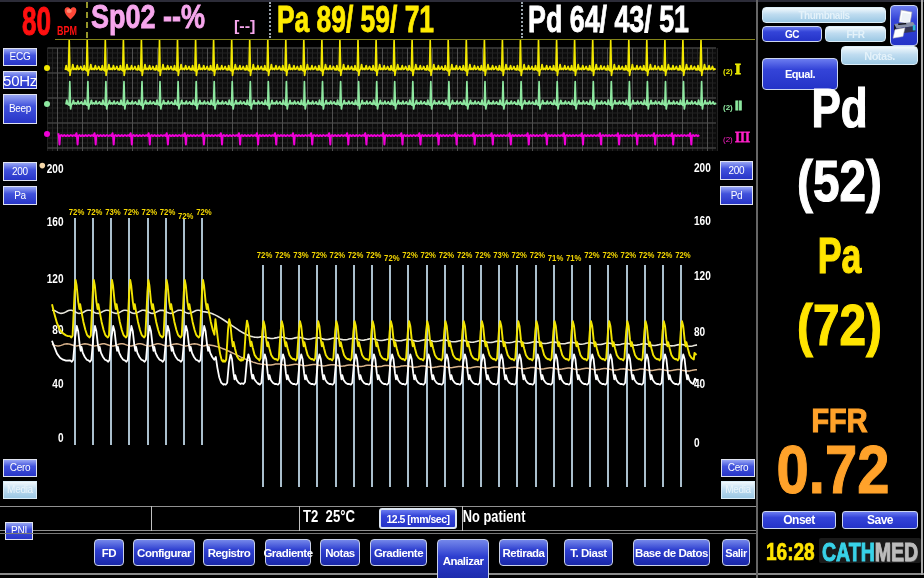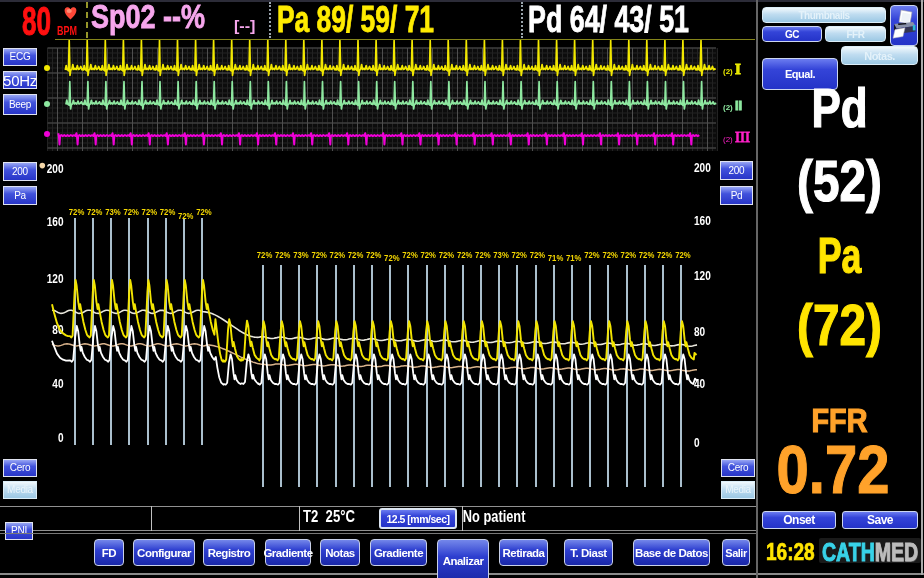--- a/index.html
+++ b/index.html
@@ -31,21 +31,21 @@
 <svg width="671" height="113" style="position:absolute;left:47px;top:40px">
 <rect x="0" y="8" width="671" height="103" fill="#0c0c0c"></rect>
 <path d="M0.5 8V111M5.5 8V111M10.5 8V111M15.5 8V111M20.5 8V111M25.5 8V111M30.5 8V111M35.5 8V111M40.5 8V111M45.5 8V111M50.5 8V111M55.5 8V111M60.5 8V111M65.5 8V111M70.5 8V111M75.5 8V111M80.5 8V111M85.5 8V111M90.5 8V111M95.5 8V111M100.5 8V111M105.5 8V111M110.5 8V111M115.5 8V111M120.5 8V111M125.5 8V111M130.5 8V111M135.5 8V111M140.5 8V111M145.5 8V111M150.5 8V111M155.5 8V111M160.5 8V111M165.5 8V111M170.5 8V111M175.5 8V111M180.5 8V111M185.5 8V111M190.5 8V111M195.5 8V111M200.5 8V111M205.5 8V111M210.5 8V111M215.5 8V111M220.5 8V111M225.5 8V111M230.5 8V111M235.5 8V111M240.5 8V111M245.5 8V111M250.5 8V111M255.5 8V111M260.5 8V111M265.5 8V111M270.5 8V111M275.5 8V111M280.5 8V111M285.5 8V111M290.5 8V111M295.5 8V111M300.5 8V111M305.5 8V111M310.5 8V111M315.5 8V111M320.5 8V111M325.5 8V111M330.5 8V111M335.5 8V111M340.5 8V111M345.5 8V111M350.5 8V111M355.5 8V111M360.5 8V111M365.5 8V111M370.5 8V111M375.5 8V111M380.5 8V111M385.5 8V111M390.5 8V111M395.5 8V111M400.5 8V111M405.5 8V111M410.5 8V111M415.5 8V111M420.5 8V111M425.5 8V111M430.5 8V111M435.5 8V111M440.5 8V111M445.5 8V111M450.5 8V111M455.5 8V111M460.5 8V111M465.5 8V111M470.5 8V111M475.5 8V111M480.5 8V111M485.5 8V111M490.5 8V111M495.5 8V111M500.5 8V111M505.5 8V111M510.5 8V111M515.5 8V111M520.5 8V111M525.5 8V111M530.5 8V111M535.5 8V111M540.5 8V111M545.5 8V111M550.5 8V111M555.5 8V111M560.5 8V111M565.5 8V111M570.5 8V111M575.5 8V111M580.5 8V111M585.5 8V111M590.5 8V111M595.5 8V111M600.5 8V111M605.5 8V111M610.5 8V111M615.5 8V111M620.5 8V111M625.5 8V111M630.5 8V111M635.5 8V111M640.5 8V111M645.5 8V111M650.5 8V111M655.5 8V111M660.5 8V111M665.5 8V111M670.5 8V111M0.5 8.0H669M0.5 13.0H669M0.5 18.0H669M0.5 23.0H669M0.5 28.0H669M0.5 33.0H669M0.5 38.0H669M0.5 43.0H669M0.5 48.0H669M0.5 53.0H669M0.5 58.0H669M0.5 63.0H669M0.5 68.0H669M0.5 73.0H669M0.5 78.0H669M0.5 83.0H669M0.5 88.0H669M0.5 93.0H669M0.5 98.0H669M0.5 103.0H669M0.5 108.0H669" stroke="#232323" stroke-width="1" fill="none"></path>
 <path d="M10.5 8V111M35.5 8V111M60.5 8V111M85.5 8V111M110.5 8V111M135.5 8V111M160.5 8V111M185.5 8V111M210.5 8V111M235.5 8V111M260.5 8V111M285.5 8V111M310.5 8V111M335.5 8V111M360.5 8V111M385.5 8V111M410.5 8V111M435.5 8V111M460.5 8V111M485.5 8V111M510.5 8V111M535.5 8V111M560.5 8V111M585.5 8V111M610.5 8V111M635.5 8V111M660.5 8V111M0.5 8.0H669M0.5 33.0H669M0.5 58.0H669M0.5 83.0H669M0.5 108.0H669" stroke="#4f4f4f" stroke-width="1" fill="none"></path>
 <path d="M18.3 30.0L19.2 25.5L20.0 29.5L20.8 30.0L21.5 30.8L22.2 0.5L23.0 35.5L23.8 30.0L24.8 29.5L25.8 24.5L26.8 29.5L28.0 28.5L29.2 29.5L30.4 25.6L31.4 29.5L32.6 29.0L33.8 26.4L34.9 29.7L36.1 28.8L36.3 30.0L37.2 25.5L38.0 29.5L38.8 30.0L39.5 30.8L40.2 0.5L41.0 35.5L41.8 30.0L42.8 29.5L43.8 24.5L44.8 29.5L46.0 28.5L47.2 29.5L48.4 25.6L49.4 29.5L50.6 29.0L51.8 26.4L52.9 29.7L54.1 28.8L54.4 30.0L55.3 25.5L56.1 29.5L56.9 30.0L57.6 30.8L58.3 0.5L59.1 35.5L59.9 30.0L60.9 29.5L61.9 24.5L62.9 29.5L64.1 28.5L65.3 29.5L66.5 25.6L67.5 29.5L68.7 29.0L69.9 26.4L71.0 29.7L72.2 28.8L72.5 30.0L73.4 25.5L74.2 29.5L75.0 30.0L75.7 30.8L76.4 0.5L77.2 35.5L78.0 30.0L79.0 29.5L80.0 24.5L81.0 29.5L82.2 28.5L83.4 29.5L84.6 25.6L85.6 29.5L86.8 29.0L88.0 26.4L89.1 29.7L90.2 28.8L90.5 30.0L91.4 25.5L92.2 29.5L93.0 30.0L93.7 30.8L94.4 0.5L95.2 35.5L96.0 30.0L97.0 29.5L98.0 24.5L99.0 29.5L100.2 28.5L101.4 29.5L102.6 25.6L103.6 29.5L104.8 29.0L106.0 26.4L107.1 29.7L108.3 28.8L108.5 30.0L109.5 25.5L110.2 29.5L111.0 30.0L111.8 30.8L112.5 0.5L113.2 35.5L114.0 30.0L115.0 29.5L116.0 24.5L117.0 29.5L118.2 28.5L119.5 29.5L120.7 25.6L121.7 29.5L122.8 29.0L124.0 26.4L125.2 29.7L126.3 28.8L126.6 30.0L127.5 25.5L128.3 29.5L129.1 30.0L129.8 30.8L130.5 0.5L131.3 35.5L132.1 30.0L133.1 29.5L134.1 24.5L135.1 29.5L136.3 28.5L137.5 29.5L138.7 25.6L139.7 29.5L140.9 29.0L142.1 26.4L143.2 29.7L144.4 28.8L144.7 30.0L145.6 25.5L146.4 29.5L147.2 30.0L147.9 30.8L148.6 0.5L149.4 35.5L150.2 30.0L151.2 29.5L152.2 24.5L153.2 29.5L154.4 28.5L155.6 29.5L156.8 25.6L157.8 29.5L159.0 29.0L160.2 26.4L161.3 29.7L162.5 28.8L162.7 30.0L163.6 25.5L164.4 29.5L165.2 30.0L165.9 30.8L166.6 0.5L167.4 35.5L168.2 30.0L169.2 29.5L170.2 24.5L171.2 29.5L172.4 28.5L173.6 29.5L174.8 25.6L175.8 29.5L177.0 29.0L178.2 26.4L179.3 29.7L180.5 28.8L180.8 30.0L181.7 25.5L182.5 29.5L183.3 30.0L184.0 30.8L184.7 0.5L185.5 35.5L186.3 30.0L187.3 29.5L188.3 24.5L189.3 29.5L190.5 28.5L191.7 29.5L192.9 25.6L193.9 29.5L195.1 29.0L196.3 26.4L197.4 29.7L198.6 28.8L198.8 30.0L199.7 25.5L200.5 29.5L201.3 30.0L202.0 30.8L202.7 0.5L203.5 35.5L204.3 30.0L205.3 29.5L206.3 24.5L207.3 29.5L208.5 28.5L209.7 29.5L210.9 25.6L211.9 29.5L213.1 29.0L214.3 26.4L215.4 29.7L216.6 28.8L216.9 30.0L217.8 25.5L218.6 29.5L219.4 30.0L220.1 30.8L220.8 0.5L221.6 35.5L222.4 30.0L223.4 29.5L224.4 24.5L225.4 29.5L226.6 28.5L227.8 29.5L229.0 25.6L230.0 29.5L231.2 29.0L232.4 26.4L233.5 29.7L234.7 28.8L234.9 30.0L235.8 25.5L236.6 29.5L237.4 30.0L238.1 30.8L238.8 0.5L239.6 35.5L240.4 30.0L241.4 29.5L242.4 24.5L243.4 29.5L244.6 28.5L245.8 29.5L247.0 25.6L248.0 29.5L249.2 29.0L250.4 26.4L251.5 29.7L252.7 28.8L252.9 30.0L253.8 25.5L254.6 29.5L255.4 30.0L256.1 30.8L256.8 0.5L257.6 35.5L258.4 30.0L259.4 29.5L260.4 24.5L261.4 29.5L262.6 28.5L263.8 29.5L265.0 25.6L266.0 29.5L267.2 29.0L268.4 26.4L269.5 29.7L270.8 28.8L271.0 30.0L271.9 25.5L272.7 29.5L273.5 30.0L274.2 30.8L274.9 0.5L275.7 35.5L276.5 30.0L277.5 29.5L278.5 24.5L279.5 29.5L280.7 28.5L281.9 29.5L283.1 25.6L284.1 29.5L285.3 29.0L286.5 26.4L287.6 29.7L288.8 28.8L289.1 30.0L289.9 25.5L290.8 29.5L291.6 30.0L292.2 30.8L292.9 0.5L293.8 35.5L294.6 30.0L295.6 29.5L296.6 24.5L297.6 29.5L298.8 28.5L299.9 29.5L301.1 25.6L302.1 29.5L303.4 29.0L304.6 26.4L305.6 29.7L306.9 28.8L307.1 30.0L308.0 25.5L308.8 29.5L309.6 30.0L310.3 30.8L311.0 0.5L311.8 35.5L312.6 30.0L313.6 29.5L314.6 24.5L315.6 29.5L316.8 28.5L318.0 29.5L319.2 25.6L320.2 29.5L321.4 29.0L322.6 26.4L323.7 29.7L324.9 28.8L325.2 30.0L326.1 25.5L326.9 29.5L327.7 30.0L328.4 30.8L329.1 0.5L329.9 35.5L330.7 30.0L331.7 29.5L332.7 24.5L333.7 29.5L334.9 28.5L336.1 29.5L337.2 25.6L338.2 29.5L339.5 29.0L340.7 26.4L341.8 29.7L343.0 28.8L343.2 30.0L344.1 25.5L344.9 29.5L345.7 30.0L346.4 30.8L347.1 0.5L347.9 35.5L348.7 30.0L349.7 29.5L350.7 24.5L351.7 29.5L352.9 28.5L354.1 29.5L355.3 25.6L356.3 29.5L357.5 29.0L358.7 26.4L359.8 29.7L361.0 28.8L361.2 30.0L362.1 25.5L362.9 29.5L363.8 30.0L364.4 30.8L365.1 0.5L365.9 35.5L366.8 30.0L367.8 29.5L368.8 24.5L369.8 29.5L370.9 28.5L372.1 29.5L373.3 25.6L374.3 29.5L375.6 29.0L376.8 26.4L377.8 29.7L379.1 28.8L379.3 30.0L380.2 25.5L381.0 29.5L381.8 30.0L382.5 30.8L383.2 0.5L384.0 35.5L384.8 30.0L385.8 29.5L386.8 24.5L387.8 29.5L389.0 28.5L390.2 29.5L391.4 25.6L392.4 29.5L393.6 29.0L394.8 26.4L395.9 29.7L397.1 28.8L397.4 30.0L398.2 25.5L399.1 29.5L399.9 30.0L400.6 30.8L401.2 0.5L402.1 35.5L402.9 30.0L403.9 29.5L404.9 24.5L405.9 29.5L407.1 28.5L408.2 29.5L409.4 25.6L410.4 29.5L411.7 29.0L412.9 26.4L413.9 29.7L415.2 28.8L415.4 30.0L416.3 25.5L417.1 29.5L417.9 30.0L418.6 30.8L419.3 0.5L420.1 35.5L420.9 30.0L421.9 29.5L422.9 24.5L423.9 29.5L425.1 28.5L426.3 29.5L427.5 25.6L428.5 29.5L429.7 29.0L430.9 26.4L432.0 29.7L433.2 28.8L433.5 30.0L434.4 25.5L435.2 29.5L436.0 30.0L436.7 30.8L437.4 0.5L438.2 35.5L439.0 30.0L440.0 29.5L441.0 24.5L442.0 29.5L443.2 28.5L444.4 29.5L445.6 25.6L446.6 29.5L447.8 29.0L449.0 26.4L450.1 29.7L451.3 28.8L451.5 30.0L452.4 25.5L453.2 29.5L454.0 30.0L454.7 30.8L455.4 0.5L456.2 35.5L457.0 30.0L458.0 29.5L459.0 24.5L460.0 29.5L461.2 28.5L462.4 29.5L463.6 25.6L464.6 29.5L465.8 29.0L467.0 26.4L468.1 29.7L469.3 28.8L469.6 30.0L470.4 25.5L471.2 29.5L472.1 30.0L472.8 30.8L473.4 0.5L474.2 35.5L475.1 30.0L476.1 29.5L477.1 24.5L478.1 29.5L479.2 28.5L480.4 29.5L481.6 25.6L482.6 29.5L483.9 29.0L485.1 26.4L486.1 29.7L487.4 28.8L487.6 30.0L488.5 25.5L489.3 29.5L490.1 30.0L490.8 30.8L491.5 0.5L492.3 35.5L493.1 30.0L494.1 29.5L495.1 24.5L496.1 29.5L497.3 28.5L498.5 29.5L499.7 25.6L500.7 29.5L501.9 29.0L503.1 26.4L504.2 29.7L505.4 28.8L505.7 30.0L506.6 25.5L507.4 29.5L508.2 30.0L508.9 30.8L509.6 0.5L510.4 35.5L511.2 30.0L512.1 29.5L513.1 24.5L514.1 29.5L515.4 28.5L516.6 29.5L517.8 25.6L518.8 29.5L520.0 29.0L521.1 26.4L522.2 29.7L523.5 28.8L523.7 30.0L524.6 25.5L525.4 29.5L526.2 30.0L526.9 30.8L527.6 0.5L528.4 35.5L529.2 30.0L530.2 29.5L531.2 24.5L532.2 29.5L533.4 28.5L534.6 29.5L535.8 25.6L536.8 29.5L538.0 29.0L539.2 26.4L540.3 29.7L541.5 28.8L541.8 30.0L542.7 25.5L543.5 29.5L544.2 30.0L545.0 30.8L545.7 0.5L546.5 35.5L547.2 30.0L548.2 29.5L549.2 24.5L550.2 29.5L551.5 28.5L552.7 29.5L553.9 25.6L554.9 29.5L556.1 29.0L557.2 26.4L558.4 29.7L559.6 28.8L559.8 30.0L560.7 25.5L561.5 29.5L562.3 30.0L563.0 30.8L563.7 0.5L564.5 35.5L565.3 30.0L566.3 29.5L567.3 24.5L568.3 29.5L569.5 28.5L570.7 29.5L571.9 25.6L572.9 29.5L574.1 29.0L575.3 26.4L576.4 29.7L577.6 28.8L577.9 30.0L578.8 25.5L579.6 29.5L580.4 30.0L581.1 30.8L581.8 0.5L582.6 35.5L583.4 30.0L584.4 29.5L585.4 24.5L586.4 29.5L587.6 28.5L588.8 29.5L590.0 25.6L591.0 29.5L592.2 29.0L593.4 26.4L594.5 29.7L595.7 28.8L595.9 30.0L596.8 25.5L597.6 29.5L598.4 30.0L599.1 30.8L599.8 0.5L600.6 35.5L601.4 30.0L602.4 29.5L603.4 24.5L604.4 29.5L605.6 28.5L606.8 29.5L608.0 25.6L609.0 29.5L610.2 29.0L611.4 26.4L612.5 29.7L613.7 28.8L613.9 30.0L614.9 25.5L615.6 29.5L616.4 30.0L617.1 30.8L617.9 0.5L618.6 35.5L619.4 30.0L620.4 29.5L621.4 24.5L622.4 29.5L623.6 28.5L624.9 29.5L626.0 25.6L627.0 29.5L628.2 29.0L629.4 26.4L630.5 29.7L631.8 28.8L632.0 30.0L632.9 25.5L633.7 29.5L634.5 30.0L635.2 30.8L635.9 0.5L636.7 35.5L637.5 30.0L638.5 29.5L639.5 24.5L640.5 29.5L641.7 28.5L642.9 29.5L644.1 25.6L645.1 29.5L646.3 29.0L647.5 26.4L648.6 29.7L649.8 28.8L650.0 30.0L651.0 25.5L651.8 29.5L652.5 30.0L653.2 30.8L654.0 0.5L654.8 35.5L655.5 30.0L656.5 29.5L657.5 24.5L658.5 29.5L659.8 28.5L661.0 29.5L662.1 25.6L663.1 29.5L664.4 29.0L665.5 26.4L666.6 29.7L667.9 28.8L668.1 30.0" stroke="#f2e800" stroke-width="1.7" fill="none" stroke-linejoin="round"></path>
 <path d="M18.9 64.5L19.8 60.0L20.6 64.0L21.4 64.5L22.1 65.3L22.8 41.5L23.6 69.0L24.4 64.5L25.4 64.0L26.4 60.3L27.4 64.0L28.6 63.0L29.8 64.0L31.0 61.1L32.0 64.0L33.2 63.5L34.4 61.8L35.5 64.2L36.7 63.3L36.9 64.5L37.9 60.0L38.6 64.0L39.4 64.5L40.1 65.3L40.9 41.5L41.6 69.0L42.4 64.5L43.4 64.0L44.4 60.3L45.4 64.0L46.6 63.0L47.9 64.0L49.0 61.1L50.0 64.0L51.2 63.5L52.5 61.8L53.5 64.2L54.8 63.3L55.0 64.5L55.9 60.0L56.7 64.0L57.5 64.5L58.2 65.3L58.9 41.5L59.7 69.0L60.5 64.5L61.5 64.0L62.5 60.3L63.5 64.0L64.7 63.0L65.9 64.0L67.1 61.1L68.1 64.0L69.3 63.5L70.5 61.8L71.6 64.2L72.8 63.3L73.0 64.5L74.0 60.0L74.8 64.0L75.5 64.5L76.2 65.3L77.0 41.5L77.8 69.0L78.5 64.5L79.5 64.0L80.5 60.3L81.5 64.0L82.8 63.0L84.0 64.0L85.2 61.1L86.2 64.0L87.3 63.5L88.5 61.8L89.7 64.2L90.8 63.3L91.1 64.5L92.0 60.0L92.8 64.0L93.6 64.5L94.3 65.3L95.0 41.5L95.8 69.0L96.6 64.5L97.6 64.0L98.6 60.3L99.6 64.0L100.8 63.0L102.0 64.0L103.2 61.1L104.2 64.0L105.4 63.5L106.6 61.8L107.7 64.2L108.9 63.3L109.1 64.5L110.0 60.0L110.8 64.0L111.6 64.5L112.3 65.3L113.0 41.5L113.8 69.0L114.6 64.5L115.6 64.0L116.6 60.3L117.6 64.0L118.8 63.0L120.0 64.0L121.2 61.1L122.2 64.0L123.4 63.5L124.6 61.8L125.8 64.2L126.9 63.3L127.2 64.5L128.1 60.0L128.9 64.0L129.7 64.5L130.4 65.3L131.1 41.5L131.9 69.0L132.7 64.5L133.7 64.0L134.7 60.3L135.7 64.0L136.9 63.0L138.1 64.0L139.3 61.1L140.3 64.0L141.5 63.5L142.7 61.8L143.8 64.2L145.0 63.3L145.3 64.5L146.2 60.0L147.0 64.0L147.8 64.5L148.5 65.3L149.2 41.5L150.0 69.0L150.8 64.5L151.8 64.0L152.8 60.3L153.8 64.0L155.0 63.0L156.2 64.0L157.4 61.1L158.4 64.0L159.6 63.5L160.8 61.8L161.9 64.2L163.1 63.3L163.3 64.5L164.2 60.0L165.0 64.0L165.8 64.5L166.5 65.3L167.2 41.5L168.0 69.0L168.8 64.5L169.8 64.0L170.8 60.3L171.8 64.0L173.0 63.0L174.2 64.0L175.4 61.1L176.4 64.0L177.6 63.5L178.8 61.8L179.9 64.2L181.1 63.3L181.4 64.5L182.2 60.0L183.1 64.0L183.9 64.5L184.6 65.3L185.2 41.5L186.1 69.0L186.9 64.5L187.9 64.0L188.9 60.3L189.9 64.0L191.1 63.0L192.2 64.0L193.5 61.1L194.5 64.0L195.7 63.5L196.9 61.8L198.0 64.2L199.2 63.3L199.4 64.5L200.3 60.0L201.1 64.0L201.9 64.5L202.6 65.3L203.3 41.5L204.1 69.0L204.9 64.5L205.9 64.0L206.9 60.3L207.9 64.0L209.1 63.0L210.3 64.0L211.5 61.1L212.5 64.0L213.7 63.5L214.9 61.8L216.0 64.2L217.2 63.3L217.5 64.5L218.3 60.0L219.2 64.0L220.0 64.5L220.7 65.3L221.3 41.5L222.2 69.0L223.0 64.5L224.0 64.0L225.0 60.3L226.0 64.0L227.2 63.0L228.3 64.0L229.6 61.1L230.6 64.0L231.8 63.5L233.0 61.8L234.1 64.2L235.2 63.3L235.5 64.5L236.4 60.0L237.2 64.0L238.0 64.5L238.7 65.3L239.4 41.5L240.2 69.0L241.0 64.5L242.0 64.0L243.0 60.3L244.0 64.0L245.2 63.0L246.4 64.0L247.6 61.1L248.6 64.0L249.8 63.5L251.0 61.8L252.1 64.2L253.3 63.3L253.6 64.5L254.4 60.0L255.2 64.0L256.1 64.5L256.8 65.3L257.4 41.5L258.2 69.0L259.1 64.5L260.1 64.0L261.1 60.3L262.1 64.0L263.2 63.0L264.4 64.0L265.6 61.1L266.6 64.0L267.9 63.5L269.1 61.8L270.1 64.2L271.4 63.3L271.6 64.5L272.5 60.0L273.3 64.0L274.1 64.5L274.8 65.3L275.5 41.5L276.3 69.0L277.1 64.5L278.1 64.0L279.1 60.3L280.1 64.0L281.3 63.0L282.5 64.0L283.7 61.1L284.7 64.0L285.9 63.5L287.1 61.8L288.2 64.2L289.4 63.3L289.7 64.5L290.6 60.0L291.4 64.0L292.2 64.5L292.9 65.3L293.6 41.5L294.4 69.0L295.2 64.5L296.2 64.0L297.2 60.3L298.2 64.0L299.4 63.0L300.6 64.0L301.8 61.1L302.8 64.0L304.0 63.5L305.2 61.8L306.2 64.2L307.5 63.3L307.7 64.5L308.6 60.0L309.4 64.0L310.2 64.5L310.9 65.3L311.6 41.5L312.4 69.0L313.2 64.5L314.2 64.0L315.2 60.3L316.2 64.0L317.4 63.0L318.6 64.0L319.8 61.1L320.8 64.0L322.0 63.5L323.2 61.8L324.3 64.2L325.5 63.3L325.8 64.5L326.7 60.0L327.5 64.0L328.3 64.5L329.0 65.3L329.7 41.5L330.5 69.0L331.3 64.5L332.3 64.0L333.3 60.3L334.3 64.0L335.5 63.0L336.7 64.0L337.9 61.1L338.9 64.0L340.1 63.5L341.3 61.8L342.4 64.2L343.6 63.3L343.8 64.5L344.7 60.0L345.5 64.0L346.3 64.5L347.0 65.3L347.7 41.5L348.5 69.0L349.3 64.5L350.3 64.0L351.3 60.3L352.3 64.0L353.5 63.0L354.7 64.0L355.9 61.1L356.9 64.0L358.1 63.5L359.3 61.8L360.4 64.2L361.6 63.3L361.9 64.5L362.8 60.0L363.6 64.0L364.4 64.5L365.1 65.3L365.8 41.5L366.6 69.0L367.4 64.5L368.4 64.0L369.4 60.3L370.4 64.0L371.6 63.0L372.8 64.0L373.9 61.1L374.9 64.0L376.2 63.5L377.4 61.8L378.4 64.2L379.7 63.3L379.9 64.5L380.8 60.0L381.6 64.0L382.4 64.5L383.1 65.3L383.8 41.5L384.6 69.0L385.4 64.5L386.4 64.0L387.4 60.3L388.4 64.0L389.6 63.0L390.8 64.0L392.0 61.1L393.0 64.0L394.2 63.5L395.4 61.8L396.5 64.2L397.7 63.3L398.0 64.5L398.9 60.0L399.7 64.0L400.5 64.5L401.2 65.3L401.9 41.5L402.7 69.0L403.5 64.5L404.5 64.0L405.5 60.3L406.5 64.0L407.7 63.0L408.9 64.0L410.1 61.1L411.1 64.0L412.3 63.5L413.5 61.8L414.6 64.2L415.8 63.3L416.0 64.5L416.9 60.0L417.7 64.0L418.5 64.5L419.2 65.3L419.9 41.5L420.7 69.0L421.5 64.5L422.5 64.0L423.5 60.3L424.5 64.0L425.7 63.0L426.9 64.0L428.1 61.1L429.1 64.0L430.3 63.5L431.5 61.8L432.6 64.2L433.8 63.3L434.1 64.5L435.0 60.0L435.8 64.0L436.6 64.5L437.3 65.3L438.0 41.5L438.8 69.0L439.6 64.5L440.6 64.0L441.6 60.3L442.6 64.0L443.8 63.0L445.0 64.0L446.2 61.1L447.2 64.0L448.4 63.5L449.6 61.8L450.7 64.2L451.9 63.3L452.1 64.5L453.0 60.0L453.8 64.0L454.6 64.5L455.3 65.3L456.0 41.5L456.8 69.0L457.6 64.5L458.6 64.0L459.6 60.3L460.6 64.0L461.8 63.0L463.0 64.0L464.2 61.1L465.2 64.0L466.4 63.5L467.6 61.8L468.7 64.2L469.9 63.3L470.2 64.5L471.1 60.0L471.9 64.0L472.7 64.5L473.4 65.3L474.1 41.5L474.9 69.0L475.7 64.5L476.7 64.0L477.7 60.3L478.7 64.0L479.9 63.0L481.1 64.0L482.2 61.1L483.2 64.0L484.5 63.5L485.7 61.8L486.8 64.2L488.0 63.3L488.2 64.5L489.1 60.0L489.9 64.0L490.7 64.5L491.4 65.3L492.1 41.5L492.9 69.0L493.7 64.5L494.7 64.0L495.7 60.3L496.7 64.0L497.9 63.0L499.1 64.0L500.3 61.1L501.3 64.0L502.5 63.5L503.7 61.8L504.8 64.2L506.0 63.3L506.3 64.5L507.2 60.0L508.0 64.0L508.8 64.5L509.5 65.3L510.2 41.5L511.0 69.0L511.8 64.5L512.8 64.0L513.8 60.3L514.8 64.0L516.0 63.0L517.2 64.0L518.4 61.1L519.4 64.0L520.6 63.5L521.8 61.8L522.9 64.2L524.1 63.3L524.3 64.5L525.2 60.0L526.0 64.0L526.8 64.5L527.5 65.3L528.2 41.5L529.0 69.0L529.8 64.5L530.8 64.0L531.8 60.3L532.8 64.0L534.0 63.0L535.2 64.0L536.4 61.1L537.4 64.0L538.6 63.5L539.8 61.8L540.9 64.2L542.1 63.3L542.4 64.5L543.3 60.0L544.1 64.0L544.9 64.5L545.6 65.3L546.3 41.5L547.1 69.0L547.9 64.5L548.9 64.0L549.9 60.3L550.9 64.0L552.1 63.0L553.3 64.0L554.5 61.1L555.5 64.0L556.7 63.5L557.9 61.8L559.0 64.2L560.2 63.3L560.4 64.5L561.3 60.0L562.1 64.0L562.9 64.5L563.6 65.3L564.3 41.5L565.1 69.0L565.9 64.5L566.9 64.0L567.9 60.3L568.9 64.0L570.1 63.0L571.3 64.0L572.5 61.1L573.5 64.0L574.7 63.5L575.9 61.8L577.0 64.2L578.2 63.3L578.5 64.5L579.4 60.0L580.2 64.0L581.0 64.5L581.7 65.3L582.4 41.5L583.2 69.0L584.0 64.5L585.0 64.0L586.0 60.3L587.0 64.0L588.2 63.0L589.4 64.0L590.6 61.1L591.6 64.0L592.8 63.5L594.0 61.8L595.1 64.2L596.3 63.3L596.5 64.5L597.4 60.0L598.2 64.0L599.0 64.5L599.7 65.3L600.4 41.5L601.2 69.0L602.0 64.5L603.0 64.0L604.0 60.3L605.0 64.0L606.2 63.0L607.4 64.0L608.6 61.1L609.6 64.0L610.8 63.5L612.0 61.8L613.1 64.2L614.3 63.3L614.5 64.5L615.5 60.0L616.2 64.0L617.0 64.5L617.8 65.3L618.5 41.5L619.2 69.0L620.0 64.5L621.0 64.0L622.0 60.3L623.0 64.0L624.2 63.0L625.5 64.0L626.6 61.1L627.6 64.0L628.9 63.5L630.0 61.8L631.1 64.2L632.4 63.3L632.6 64.5L633.5 60.0L634.3 64.0L635.1 64.5L635.8 65.3L636.5 41.5L637.3 69.0L638.1 64.5L639.1 64.0L640.1 60.3L641.1 64.0L642.3 63.0L643.5 64.0L644.7 61.1L645.7 64.0L646.9 63.5L648.1 61.8L649.2 64.2L650.4 63.3L650.6 64.5L651.6 60.0L652.4 64.0L653.1 64.5L653.9 65.3L654.6 41.5L655.4 69.0L656.1 64.5L657.1 64.0L658.1 60.3L659.1 64.0L660.4 63.0L661.6 64.0L662.8 61.1L663.8 64.0L665.0 63.5L666.1 61.8L667.2 64.2L668.5 63.3L668.7 64.5" stroke="#8ee8a0" stroke-width="1.7" fill="none" stroke-linejoin="round"></path>
 <path d="M11.3 93.2L11.9 96.2L12.5 104.5L13.1 95.8L14.3 95.0L15.7 96.1L17.3 95.1L18.9 96.1L20.5 95.1L22.1 96.1L23.8 95.0L25.3 96.0L26.9 95.2L28.3 96.0L28.8 95.0L29.4 93.2L30.0 96.2L30.6 104.5L31.2 95.8L32.4 95.0L33.8 96.1L35.4 95.1L37.0 96.1L38.6 95.1L40.2 96.1L41.8 95.0L43.4 96.0L45.0 95.2L46.4 96.0L46.9 95.0L47.5 93.2L48.1 96.2L48.7 104.5L49.2 95.8L50.5 95.0L51.9 96.1L53.5 95.1L55.1 96.1L56.7 95.1L58.2 96.1L59.9 95.0L61.5 96.0L63.1 95.2L64.5 96.0L64.9 95.0L65.5 93.2L66.1 96.2L66.7 104.5L67.3 95.8L68.5 95.0L69.9 96.1L71.5 95.1L73.1 96.1L74.7 95.1L76.3 96.1L77.9 95.0L79.5 96.0L81.1 95.2L82.5 96.0L83.0 95.0L83.6 93.2L84.2 96.2L84.8 104.5L85.4 95.8L86.6 95.0L88.0 96.1L89.6 95.1L91.2 96.1L92.8 95.1L94.4 96.1L96.0 95.0L97.6 96.0L99.2 95.2L100.6 96.0L101.0 95.0L101.6 93.2L102.2 96.2L102.8 104.5L103.4 95.8L104.6 95.0L106.0 96.1L107.6 95.1L109.2 96.1L110.8 95.1L112.4 96.1L114.0 95.0L115.6 96.0L117.2 95.2L118.6 96.0L119.1 95.0L119.7 93.2L120.2 96.2L120.9 104.5L121.5 95.8L122.7 95.0L124.1 96.1L125.7 95.1L127.2 96.1L128.8 95.1L130.5 96.1L132.1 95.0L133.7 96.0L135.2 95.2L136.7 96.0L137.1 95.0L137.7 93.2L138.3 96.2L138.9 104.5L139.5 95.8L140.7 95.0L142.1 96.1L143.7 95.1L145.3 96.1L146.9 95.1L148.5 96.1L150.1 95.0L151.7 96.0L153.3 95.2L154.7 96.0L155.2 95.0L155.8 93.2L156.3 96.2L156.9 104.5L157.6 95.8L158.8 95.0L160.2 96.1L161.8 95.1L163.3 96.1L164.9 95.1L166.6 96.1L168.2 95.0L169.8 96.0L171.3 95.2L172.8 96.0L173.2 95.0L173.8 93.2L174.4 96.2L175.0 104.5L175.6 95.8L176.8 95.0L178.2 96.1L179.8 95.1L181.4 96.1L183.0 95.1L184.6 96.1L186.2 95.0L187.8 96.0L189.4 95.2L190.8 96.0L191.3 95.0L191.9 93.2L192.5 96.2L193.1 104.5L193.7 95.8L194.9 95.0L196.3 96.1L197.9 95.1L199.5 96.1L201.1 95.1L202.7 96.1L204.3 95.0L205.9 96.0L207.5 95.2L208.9 96.0L209.3 95.0L209.9 93.2L210.5 96.2L211.1 104.5L211.7 95.8L212.9 95.0L214.3 96.1L215.9 95.1L217.5 96.1L219.1 95.1L220.7 96.1L222.3 95.0L223.9 96.0L225.5 95.2L226.9 96.0L227.4 95.0L228.0 93.2L228.6 96.2L229.2 104.5L229.8 95.8L231.0 95.0L232.4 96.1L234.0 95.1L235.6 96.1L237.2 95.1L238.8 96.1L240.4 95.0L242.0 96.0L243.6 95.2L245.0 96.0L245.4 95.0L246.0 93.2L246.6 96.2L247.2 104.5L247.8 95.8L249.0 95.0L250.4 96.1L252.0 95.1L253.6 96.1L255.2 95.1L256.8 96.1L258.4 95.0L260.0 96.0L261.6 95.2L263.0 96.0L263.4 95.0L264.1 93.2L264.7 96.2L265.2 104.5L265.9 95.8L267.1 95.0L268.4 96.1L270.1 95.1L271.7 96.1L273.2 95.1L274.9 96.1L276.4 95.0L278.1 96.0L279.7 95.2L281.1 96.0L281.5 95.0L282.1 93.2L282.7 96.2L283.3 104.5L283.9 95.8L285.1 95.0L286.5 96.1L288.1 95.1L289.7 96.1L291.3 95.1L292.9 96.1L294.5 95.0L296.1 96.0L297.7 95.2L299.1 96.0L299.5 95.0L300.1 93.2L300.8 96.2L301.3 104.5L301.9 95.8L303.1 95.0L304.5 96.1L306.1 95.1L307.8 96.1L309.3 95.1L310.9 96.1L312.5 95.0L314.1 96.0L315.8 95.2L317.1 96.0L317.6 95.0L318.2 93.2L318.8 96.2L319.4 104.5L320.0 95.8L321.2 95.0L322.6 96.1L324.2 95.1L325.8 96.1L327.4 95.1L329.0 96.1L330.6 95.0L332.2 96.0L333.8 95.2L335.2 96.0L335.6 95.0L336.2 93.2L336.9 96.2L337.4 104.5L338.1 95.8L339.2 95.0L340.6 96.1L342.2 95.1L343.9 96.1L345.4 95.1L347.1 96.1L348.6 95.0L350.2 96.0L351.9 95.2L353.2 96.0L353.7 95.0L354.3 93.2L354.9 96.2L355.5 104.5L356.1 95.8L357.3 95.0L358.7 96.1L360.3 95.1L361.9 96.1L363.5 95.1L365.1 96.1L366.7 95.0L368.3 96.0L369.9 95.2L371.3 96.0L371.7 95.0L372.3 93.2L372.9 96.2L373.5 104.5L374.1 95.8L375.3 95.0L376.7 96.1L378.3 95.1L379.9 96.1L381.5 95.1L383.1 96.1L384.7 95.0L386.3 96.0L387.9 95.2L389.3 96.0L389.8 95.0L390.4 93.2L391.0 96.2L391.6 104.5L392.2 95.8L393.4 95.0L394.8 96.1L396.4 95.1L398.0 96.1L399.6 95.1L401.2 96.1L402.8 95.0L404.4 96.0L406.0 95.2L407.4 96.0L407.8 95.0L408.4 93.2L409.1 96.2L409.6 104.5L410.2 95.8L411.4 95.0L412.8 96.1L414.4 95.1L416.1 96.1L417.6 95.1L419.2 96.1L420.8 95.0L422.4 96.0L424.1 95.2L425.4 96.0L425.9 95.0L426.5 93.2L427.1 96.2L427.7 104.5L428.3 95.8L429.5 95.0L430.9 96.1L432.5 95.1L434.1 96.1L435.7 95.1L437.3 96.1L438.9 95.0L440.5 96.0L442.1 95.2L443.5 96.0L443.9 95.0L444.6 93.2L445.2 96.2L445.8 104.5L446.4 95.8L447.6 95.0L448.9 96.1L450.6 95.1L452.2 96.1L453.8 95.1L455.4 96.1L456.9 95.0L458.6 96.0L460.2 95.2L461.6 96.0L462.0 95.0L462.6 93.2L463.2 96.2L463.8 104.5L464.4 95.8L465.6 95.0L467.0 96.1L468.6 95.1L470.2 96.1L471.8 95.1L473.4 96.1L475.0 95.0L476.6 96.0L478.2 95.2L479.6 96.0L480.0 95.0L480.6 93.2L481.2 96.2L481.8 104.5L482.4 95.8L483.6 95.0L485.0 96.1L486.6 95.1L488.2 96.1L489.8 95.1L491.4 96.1L493.0 95.0L494.6 96.0L496.2 95.2L497.6 96.0L498.1 95.0L498.7 93.2L499.3 96.2L499.9 104.5L500.5 95.8L501.7 95.0L503.1 96.1L504.7 95.1L506.3 96.1L507.9 95.1L509.5 96.1L511.1 95.0L512.7 96.0L514.3 95.2L515.7 96.0L516.1 95.0L516.8 93.2L517.4 96.2L518.0 104.5L518.5 95.8L519.8 95.0L521.1 96.1L522.8 95.1L524.4 96.1L526.0 95.1L527.5 96.1L529.1 95.0L530.8 96.0L532.4 95.2L533.8 96.0L534.2 95.0L534.8 93.2L535.4 96.2L536.0 104.5L536.6 95.8L537.8 95.0L539.2 96.1L540.8 95.1L542.4 96.1L544.0 95.1L545.6 96.1L547.2 95.0L548.8 96.0L550.4 95.2L551.8 96.0L552.2 95.0L552.9 93.2L553.5 96.2L554.1 104.5L554.6 95.8L555.9 95.0L557.2 96.1L558.9 95.1L560.5 96.1L562.1 95.1L563.6 96.1L565.2 95.0L566.9 96.0L568.5 95.2L569.9 96.0L570.3 95.0L570.9 93.2L571.5 96.2L572.1 104.5L572.7 95.8L573.9 95.0L575.3 96.1L576.9 95.1L578.5 96.1L580.1 95.1L581.7 96.1L583.3 95.0L584.9 96.0L586.5 95.2L587.9 96.0L588.4 95.0L589.0 93.2L589.6 96.2L590.2 104.5L590.8 95.8L592.0 95.0L593.4 96.1L595.0 95.1L596.6 96.1L598.2 95.1L599.8 96.1L601.4 95.0L603.0 96.0L604.6 95.2L606.0 96.0L606.4 95.0L607.0 93.2L607.6 96.2L608.2 104.5L608.8 95.8L610.0 95.0L611.4 96.1L613.0 95.1L614.6 96.1L616.2 95.1L617.8 96.1L619.4 95.0L621.0 96.0L622.6 95.2L624.0 96.0L624.4 95.0L625.0 93.2L625.6 96.2L626.2 104.5L626.8 95.8L628.0 95.0L629.4 96.1L631.0 95.1L632.6 96.1L634.2 95.1L635.8 96.1L637.4 95.0L639.0 96.0L640.6 95.2L642.0 96.0L642.5 95.0L643.1 93.2L643.7 96.2L644.3 104.5L644.9 95.8L646.1 95.0L647.5 96.1L649.1 95.1L650.7 96.1L652.3 95.1" stroke="#f000d8" stroke-width="2" fill="none" stroke-linejoin="round"></path>
 </svg>
 <div class="cbtn" style="left:3px;top:47.7px;width:34px;height:18px;font-size:10px">ECG</div>
 <div class="cbtn" style="left:3px;top:71px;width:34px;height:18px;font-size:15px">50Hz</div>
-<div class="cbtn" style="left:3px;top:93.8px;width:34px;height:21px;font-size:10px">Beep</div>
+<div class="cbtn" style="left:3px;top:93.8px;width:34px;height:30px;font-size:10px">Beep</div>
 <div class="abs" style="left:44px;top:65.4px;width:6px;height:6px;border-radius:50%;background:#f2e800"></div>
 <div class="abs" style="left:44px;top:101.3px;width:6px;height:6px;border-radius:50%;background:#8ee8a0"></div>
 <div class="abs" style="left:44px;top:130.5px;width:6px;height:6px;border-radius:50%;background:#f000d8"></div>
 <div class="abs" style="left:723px;top:61px;color:#e8e800;font-size:8px;font-weight:bold">(2)&nbsp;<span style="font-size:15px;font-family:'Liberation Serif',serif;-webkit-text-stroke:0.9px #e8e800">I</span></div>
 <div class="abs" style="left:723px;top:98px;color:#8ee8a0;font-size:8px;font-weight:bold">(2)&nbsp;<span style="font-size:13px;font-family:Liberation Sans, sans-serif;-webkit-text-stroke:0.9px #8ee8a0">II</span></div>
 <div class="abs" style="left:723px;top:129px;color:#ff20c8;font-size:8px;font-weight:normal">(2)&nbsp;<span style="font-size:15px;font-family:'Liberation Serif',serif;-webkit-text-stroke:0.9px #ff20c8">III</span></div>
 
 <svg width="756" height="350" style="position:absolute;left:0;top:155px">
 <circle cx="42.3" cy="10.6" r="2.8" fill="#f5d7a8"></circle>
 <path d="M74.5 63V290M92.5 63V290M110.5 63V290M128.5 63V290M147.5 63V290M165.5 63V290M183.5 63V290M201.5 63V290M262.5 110V332M280.5 110V332M298.5 110V332M316.5 110V332M335.5 110V332M353.5 110V332M371.5 110V332M389.5 110V332M407.5 110V332M426.5 110V332M444.5 110V332M462.5 110V332M480.5 110V332M498.5 110V332M516.5 110V332M535.5 110V332M553.5 110V332M571.5 110V332M589.5 110V332M607.5 110V332M626.5 110V332M644.5 110V332M662.5 110V332M680.5 110V332" stroke="#aabfcd" stroke-width="2" fill="none" shape-rendering="crispEdges"></path>

